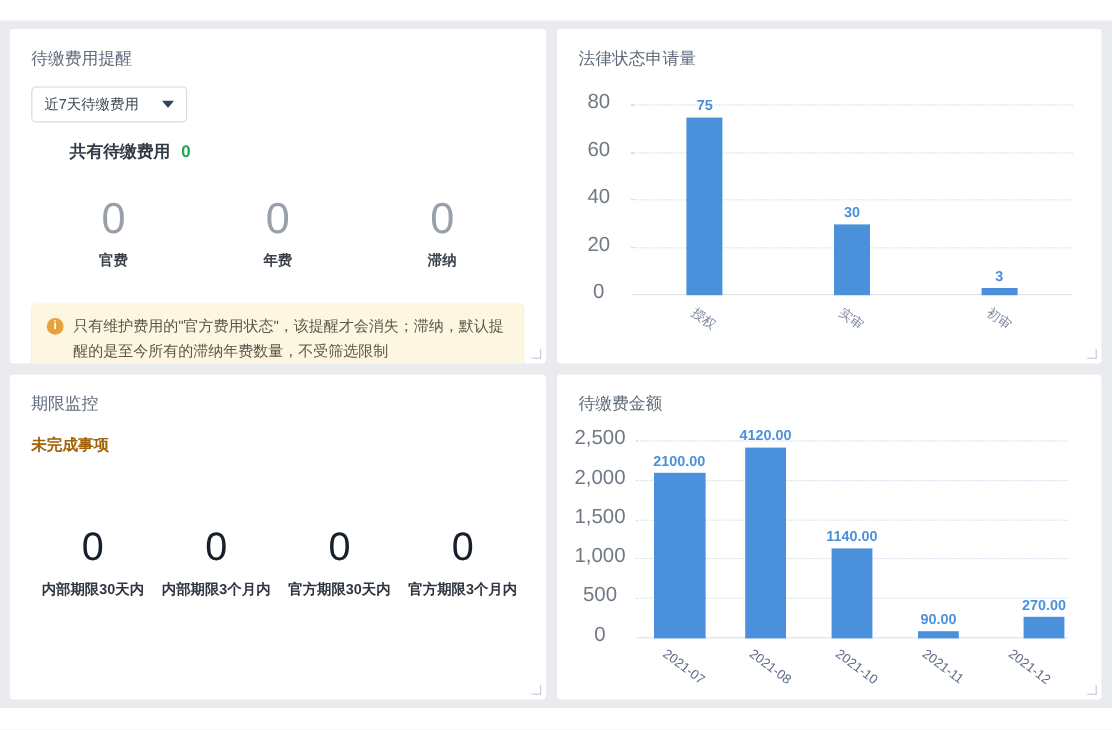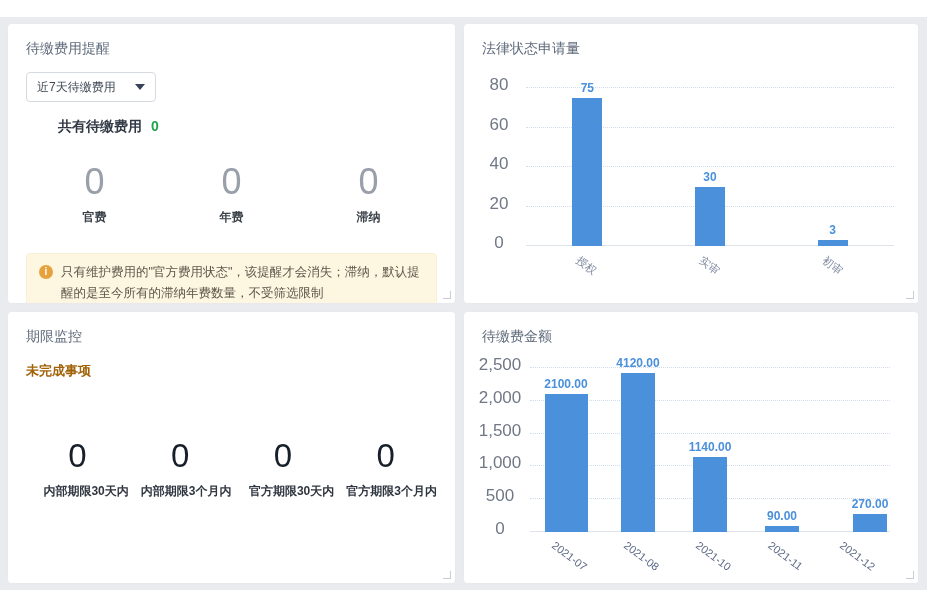--- a/index.html
+++ b/index.html
@@ -50,21 +50,21 @@
     flex:none; width:14px; height:14px; margin-top:3px; border-radius:50%;
     background:#e6a23c; color:#fff; font-size:10px; font-weight:700;
     display:flex; align-items:center; justify-content:center; font-style:normal;
   }
   .notice p { margin:0; }
   
   .subtitle { margin-top:16px; font-size:13px; font-weight:700; color:#a16207; }
   .stats-row4 { display:flex; margin-top:58px; }
   .stat4 { flex:1; text-align:center; }
   .stat4 .stat-value { font-size:33px; font-weight:400; color:#171f2b; line-height:1.1; }
-  .stat4 .stat-label { margin-top:9px; font-size:12px; font-weight:700; color:#2f3640;text-align:right; }
+  .stat4 .stat-label { margin-top:9px; font-size:12px; font-weight:700; color:#2f3640; }
   
   .chart { position:relative; }
   .chart .gridline { position:absolute; left:0; right:0; height:0; border-top:1px dotted #d3dcee; }
   .chart .axisline { border-top:1px solid #dfe3ea; }
   .chart .ytick { position:absolute; font-size:17px; color:#707886; text-align:center; }
   .chart .bars {
     position:absolute; left:0; right:0; top:0; bottom:0;
     display:flex; justify-content:space-around; align-items:flex-end;
   }
   .chart .slot {

